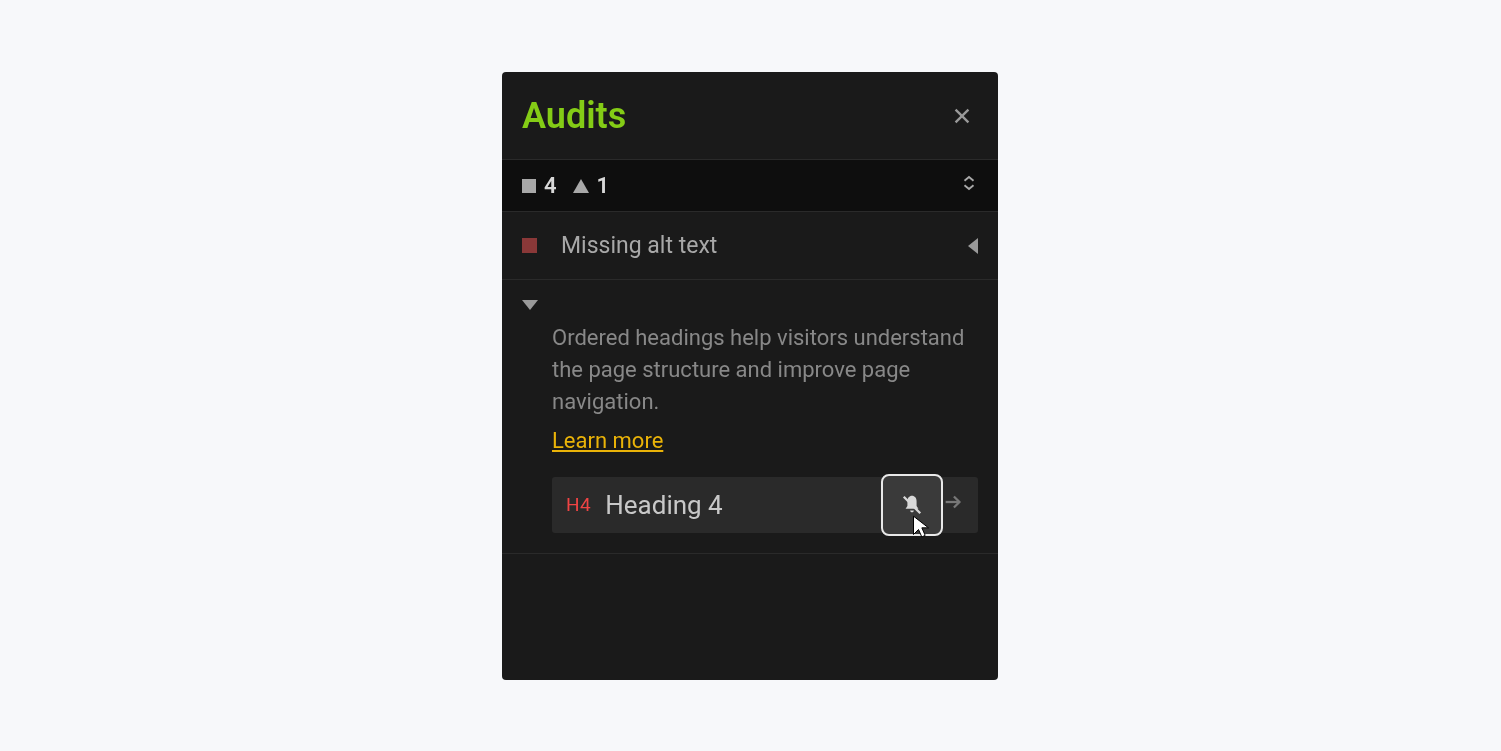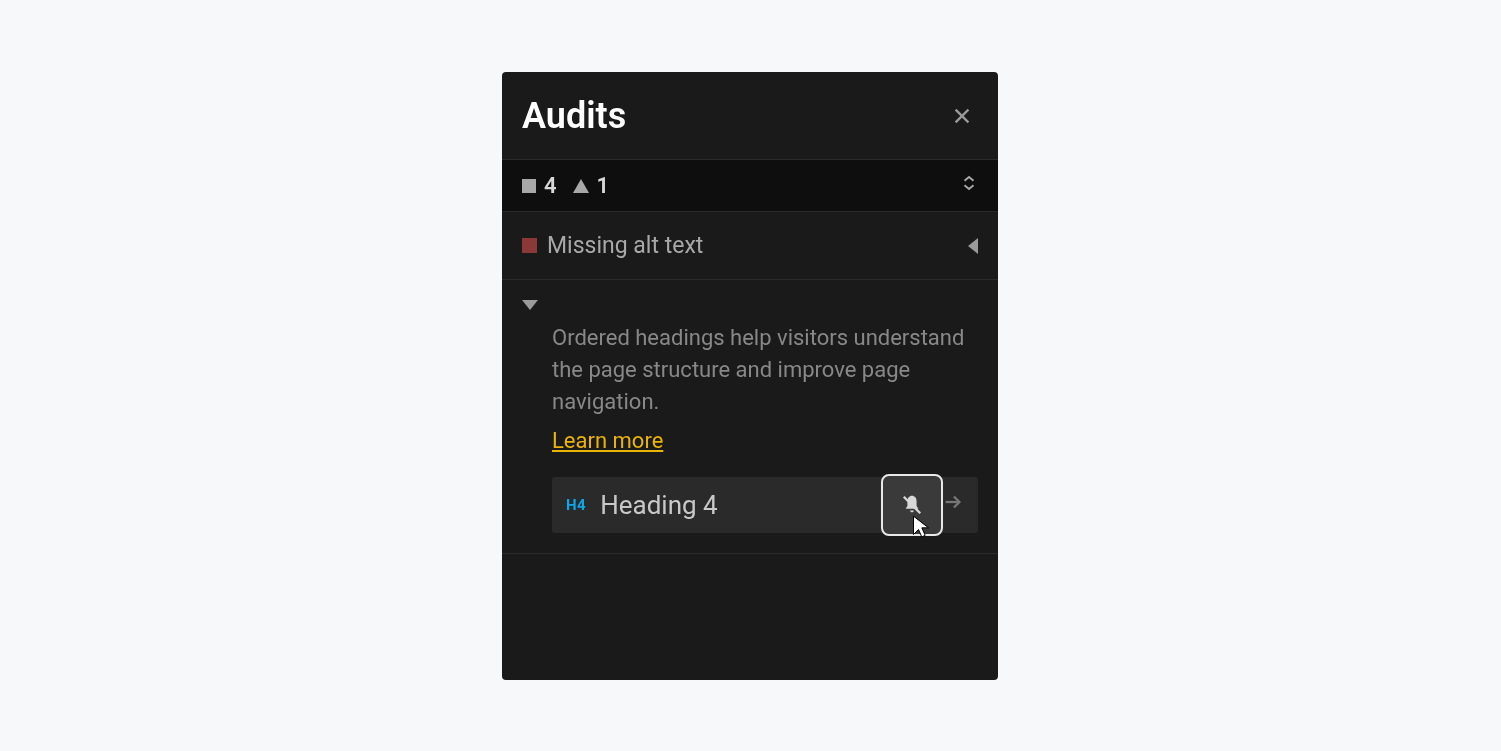--- a/index.html
+++ b/index.html
@@ -29,21 +29,21 @@
       display: flex;
       align-items: center;
       justify-content: space-between;
       height: 88px;
       padding: 0 20px 0 20px;
       border-bottom: 1px solid #2a2a2a;
     }
     .panel-title {
       font-size: 36px;
       font-weight: 600;
-      color: #ffffff;
+      color: #84cc16;
     }
     .close-x {
       font-size: 28px;
       color: #9a9a9a;
       cursor: pointer;
       width: 32px;
       height: 32px;
       display: flex;
       align-items: center;
       justify-content: center;
@@ -89,21 +89,21 @@
       padding: 20px 20px;
       border-bottom: 1px solid #2a2a2a;
       display: flex;
       align-items: center;
       justify-content: space-between;
       cursor: pointer;
     }
     .audit-item-left {
       display: flex;
       align-items: center;
-      gap: 10px;
+      gap: 24px;
     }
     .icon-error-sq {
       width: 15px;
       height: 15px;
       background: #8a3838;
       flex-shrink: 0;
     }
     .icon-warn-tri {
       width: 0;
       height: 0;
@@ -162,23 +162,23 @@
       background: #2a2a2a;
       border-radius: 3px;
       display: flex;
       align-items: center;
       padding: 0 14px;
       gap: 14px;
       position: relative;
       width: calc(100% - 30px);
     }
     .h4-badge {
-      font-size: 15px;
-      font-weight: 700;
-      color: #0ea5e9;
+      font-size: 19px;
+      font-weight: 400;
+      color: #ef4444;
       letter-spacing: 0.5px;
     }
     .element-name {
       font-size: 26px;
       color: #c8c8c8;
       flex: 1;
     }
     .arrow-right {
       color: #888;
       font-size: 22px;

